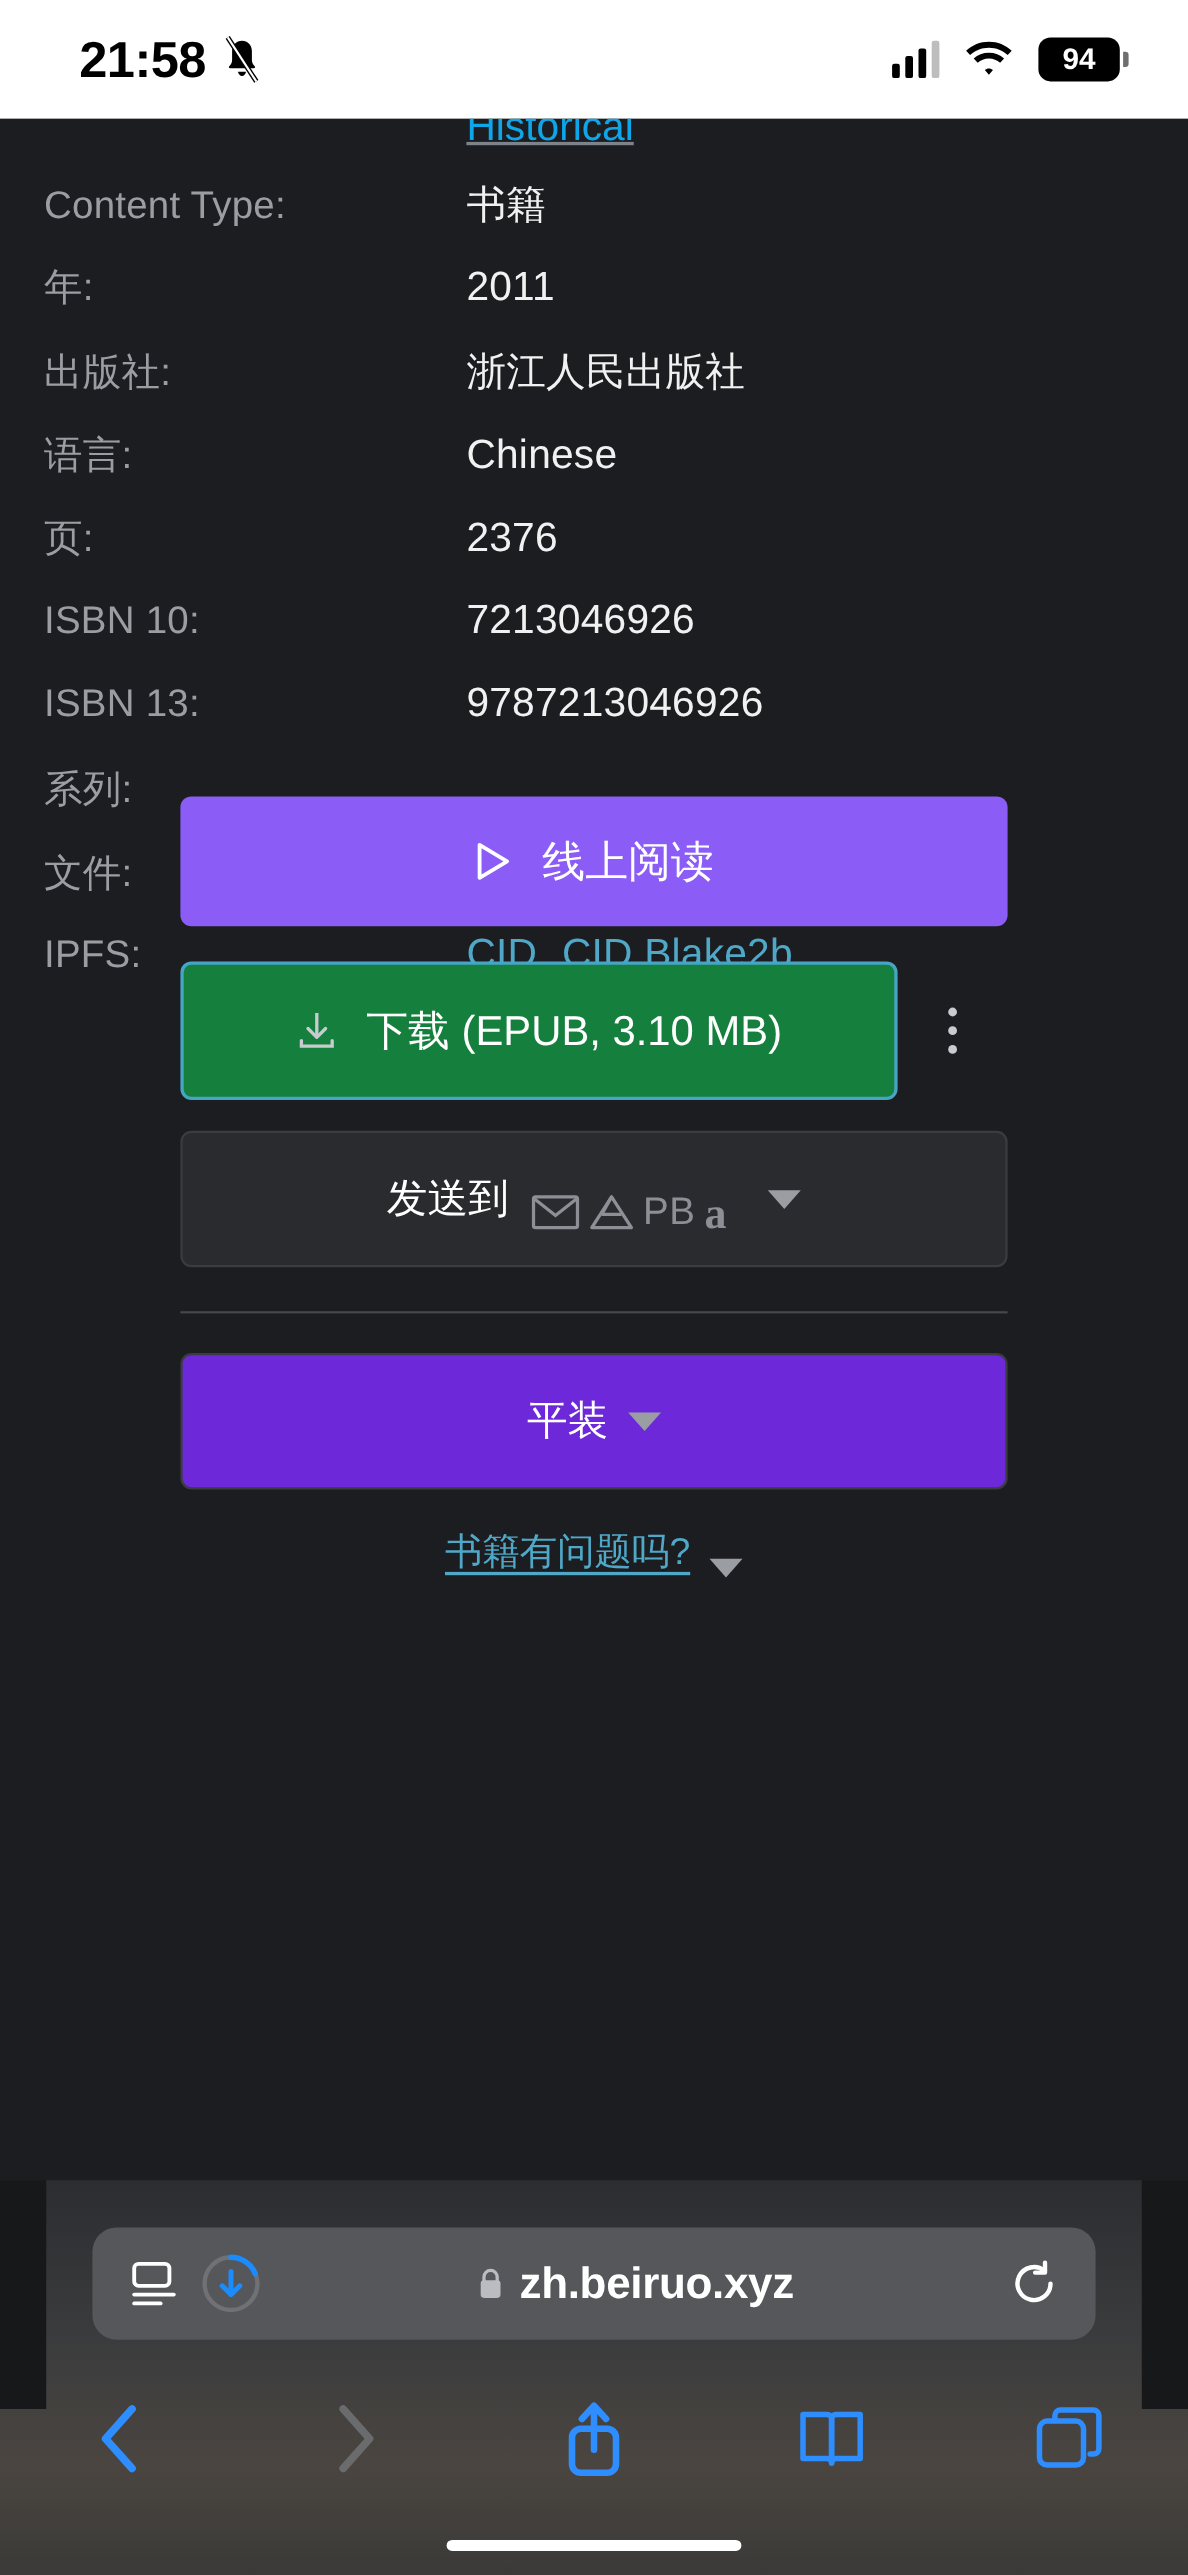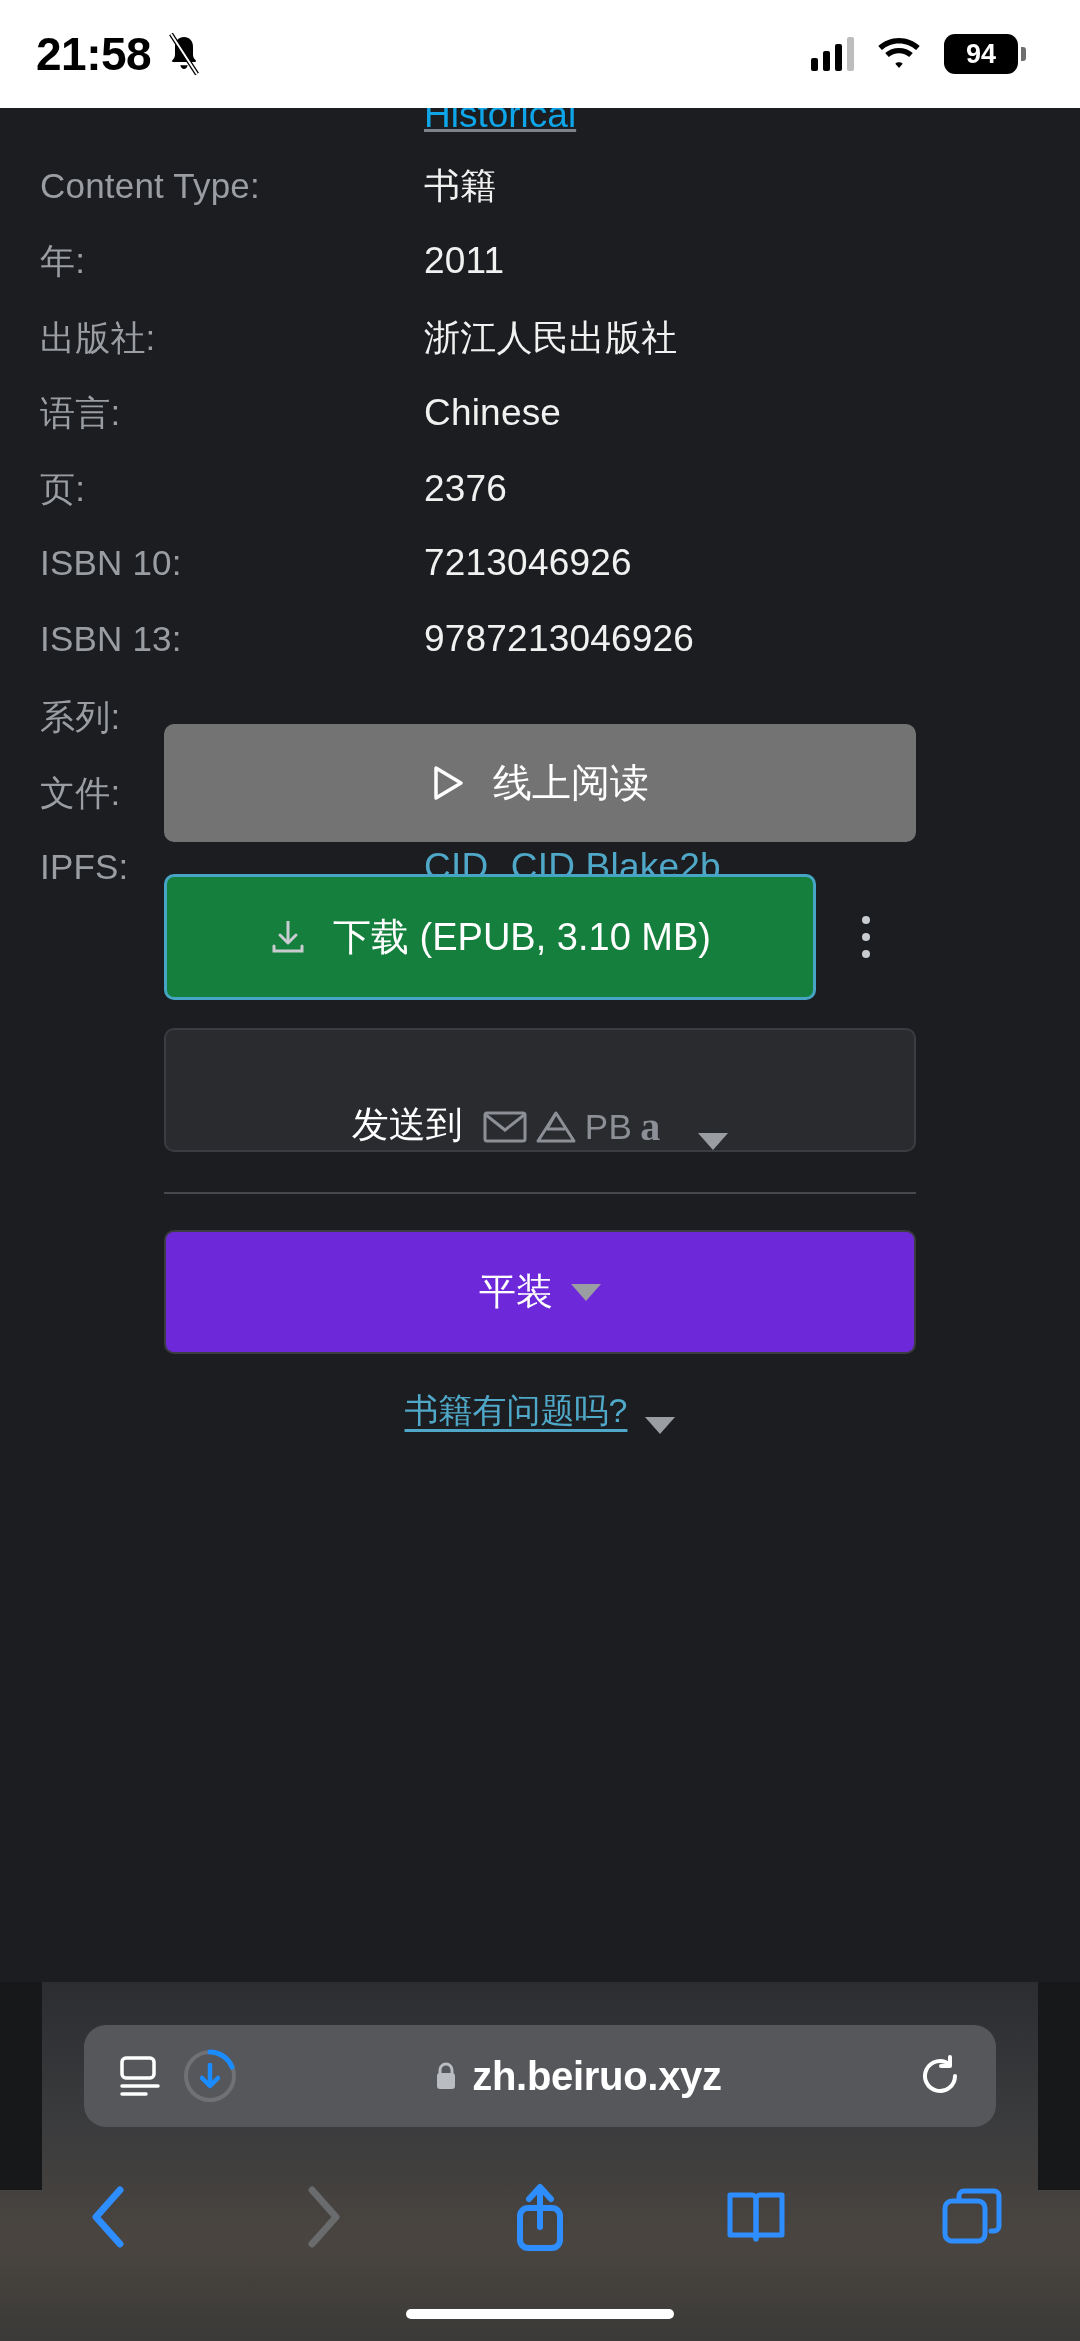--- a/index.html
+++ b/index.html
@@ -9,21 +9,21 @@
     font-family: "Liberation Sans", sans-serif;
     overflow: hidden;
   }
   #screen { position: relative; width: 1080px; height: 2341px; background: #1c1d20; }
 
   
   .statusbar {
     position: absolute; top: 0; left: 0; width: 1080px; height: 108px;
     background: #ffffff; color: #000;
     display: flex; align-items: center; justify-content: space-between;
-    padding: 0 62px 0 36px;
+    padding: 0 62px 0 72px;
   }
   .sb-left { display: flex; align-items: center; gap: 14px; }
   .sb-time { font-size: 46px; font-weight: 700; letter-spacing: -0.5px; line-height: 1; }
   .sb-right { display: flex; align-items: center; gap: 22px; }
   .bell-mute { width: 38px; height: 44px; position: relative; }
   .bell-mute svg { display: block; }
   .bars { display: flex; align-items: flex-end; gap: 5px; height: 34px; }
   .bars i { display: block; width: 7px; background: #000; border-radius: 2px; }
   .bars i:nth-child(1) { height: 13px; }
   .bars i:nth-child(2) { height: 20px; }
@@ -64,21 +64,21 @@
     color: #4fa8c7; text-decoration: none;
     border-bottom: 3px dashed #4ba1bf; padding-bottom: 4px;
   }
   .sep-comma { color: #e8e8e8; padding: 0 6px; }
 
   
   .actions { position: absolute; top: 616px; left: 0; width: 1080px; }
 
   .btn-read {
     margin: 0 auto; width: 752px; height: 118px;
-    background: #737373; border-radius: 10px;
+    background: #8b5cf6; border-radius: 10px;
     display: flex; align-items: center; justify-content: center; gap: 28px;
     color: #ffffff; font-size: 39px;
   }
   .play-tri { width: 34px; height: 36px; }
 
   .dl-row {
     margin: 32px auto 0; width: 752px; height: 126px;
     display: flex; align-items: stretch;
   }
   .btn-dl {
@@ -90,21 +90,21 @@
   .dl-icon { width: 38px; height: 38px; }
   .kebab {
     flex: 1; display: flex; flex-direction: column;
     align-items: center; justify-content: center; gap: 9px;
   }
   .kebab i { width: 8px; height: 8px; border-radius: 50%; background: #c8cbd0; display: block; }
 
   .btn-send {
     margin: 28px auto 0; width: 752px; height: 124px;
     background: #2a2b2f; border: 2px solid #3a3c41; border-radius: 10px;
-    display: flex; align-items: flex-end; justify-content: center; gap: 20px;
+    display: flex; align-items: center; justify-content: center; gap: 20px;
     color: #fff; font-size: 37px;
   }
   .send-icons { display: flex; align-items: center; gap: 8px; margin-top: 24px; }
   .svc { color: #8c9096; display: flex; align-items: center; }
   .svc-pb { font-size: 35px; letter-spacing: 0.5px; }
   .svc-az { font-size: 40px; font-weight: 700; font-family: "Liberation Serif", serif; }
   .caret { width: 0; height: 0; border-left: 15px solid transparent; border-right: 15px solid transparent; border-top: 17px solid #9a9ea3; margin-left: 18px; }
 
   .divider { margin: 40px auto 0; width: 752px; height: 2px; background: #46484d; }
 

